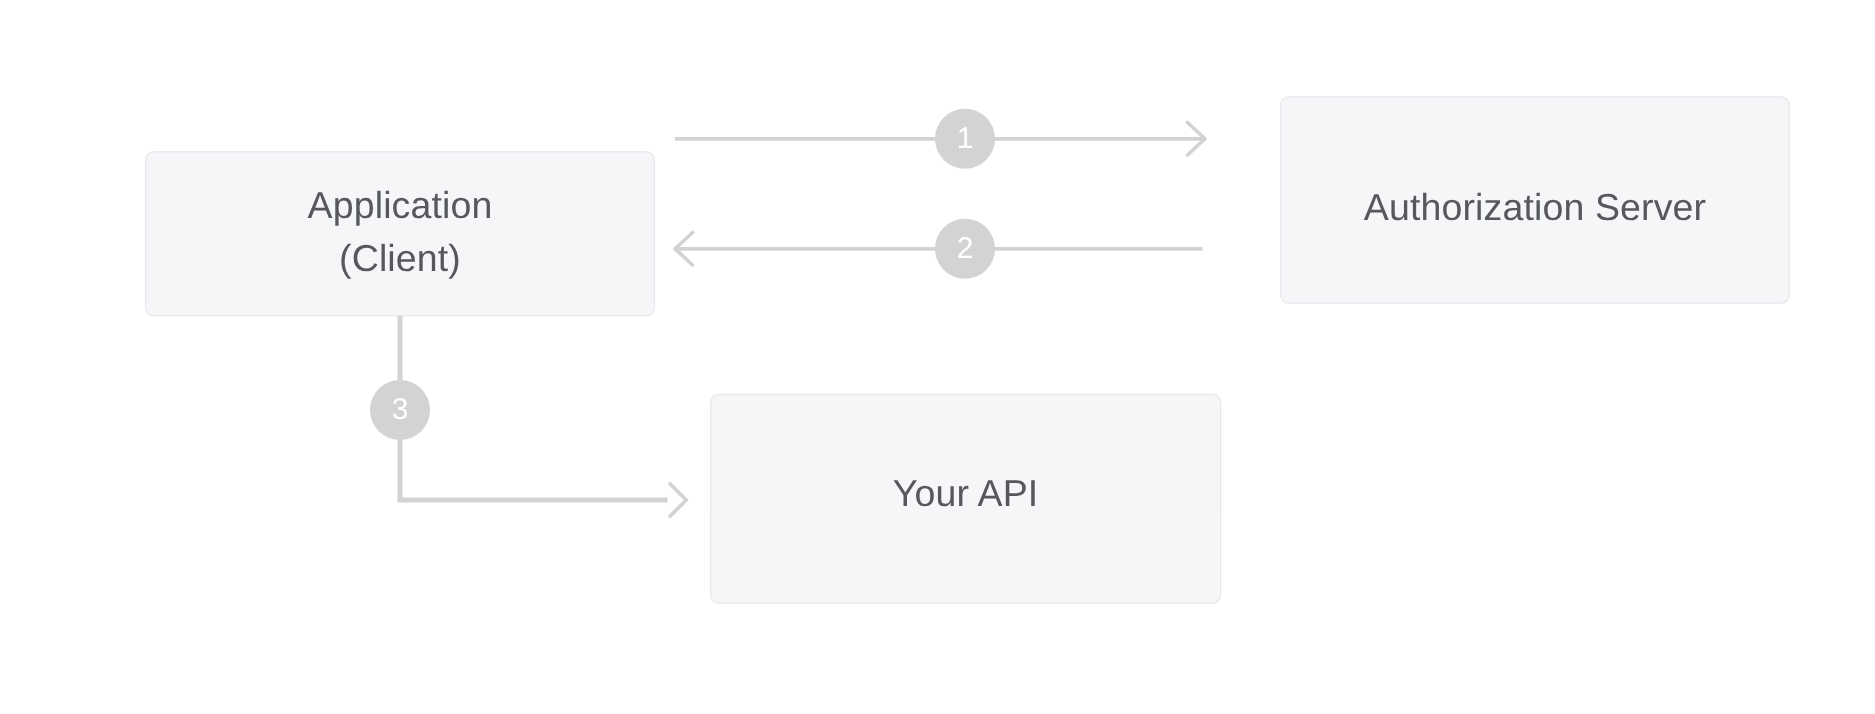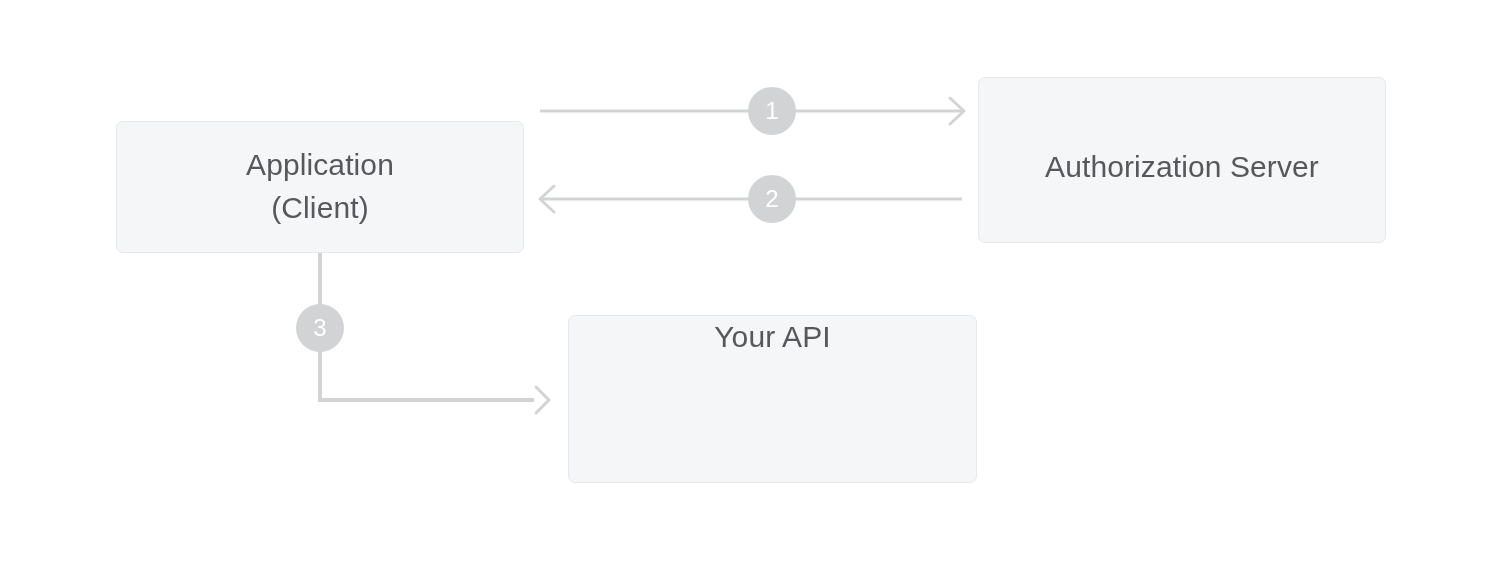--- a/index.html
+++ b/index.html
@@ -36,24 +36,24 @@
     font-weight: 300;
     line-height: 1.42;
     letter-spacing: 0.1px;
     text-align: center;
     user-select: none;
   }
   .node .line2 { display: block; }
 
   #node-application { left: 116px;  top: 78px;  width: 408px; height: 132px; margin-top: 43px; }
   #node-authorization-server { left: 978px; top: 77px; width: 408px; height: 166px; }
-  #node-your-api { left: 568px; top: 315px; width: 409px; height: 168px; justify-content: space-between; }
+  #node-your-api { left: 568px; top: 315px; width: 409px; height: 168px; }
 
   
-  #node-authorization-server { padding-top: 14px; }
+  #node-authorization-server { padding-top: 14px; margin-left: 46px; }
   
   #node-your-api { padding-bottom: 6px; }
 
   
   #connectors {
     position: absolute;
     left: 0;
     top: 0;
     width: 1500px;
     height: 571px;

